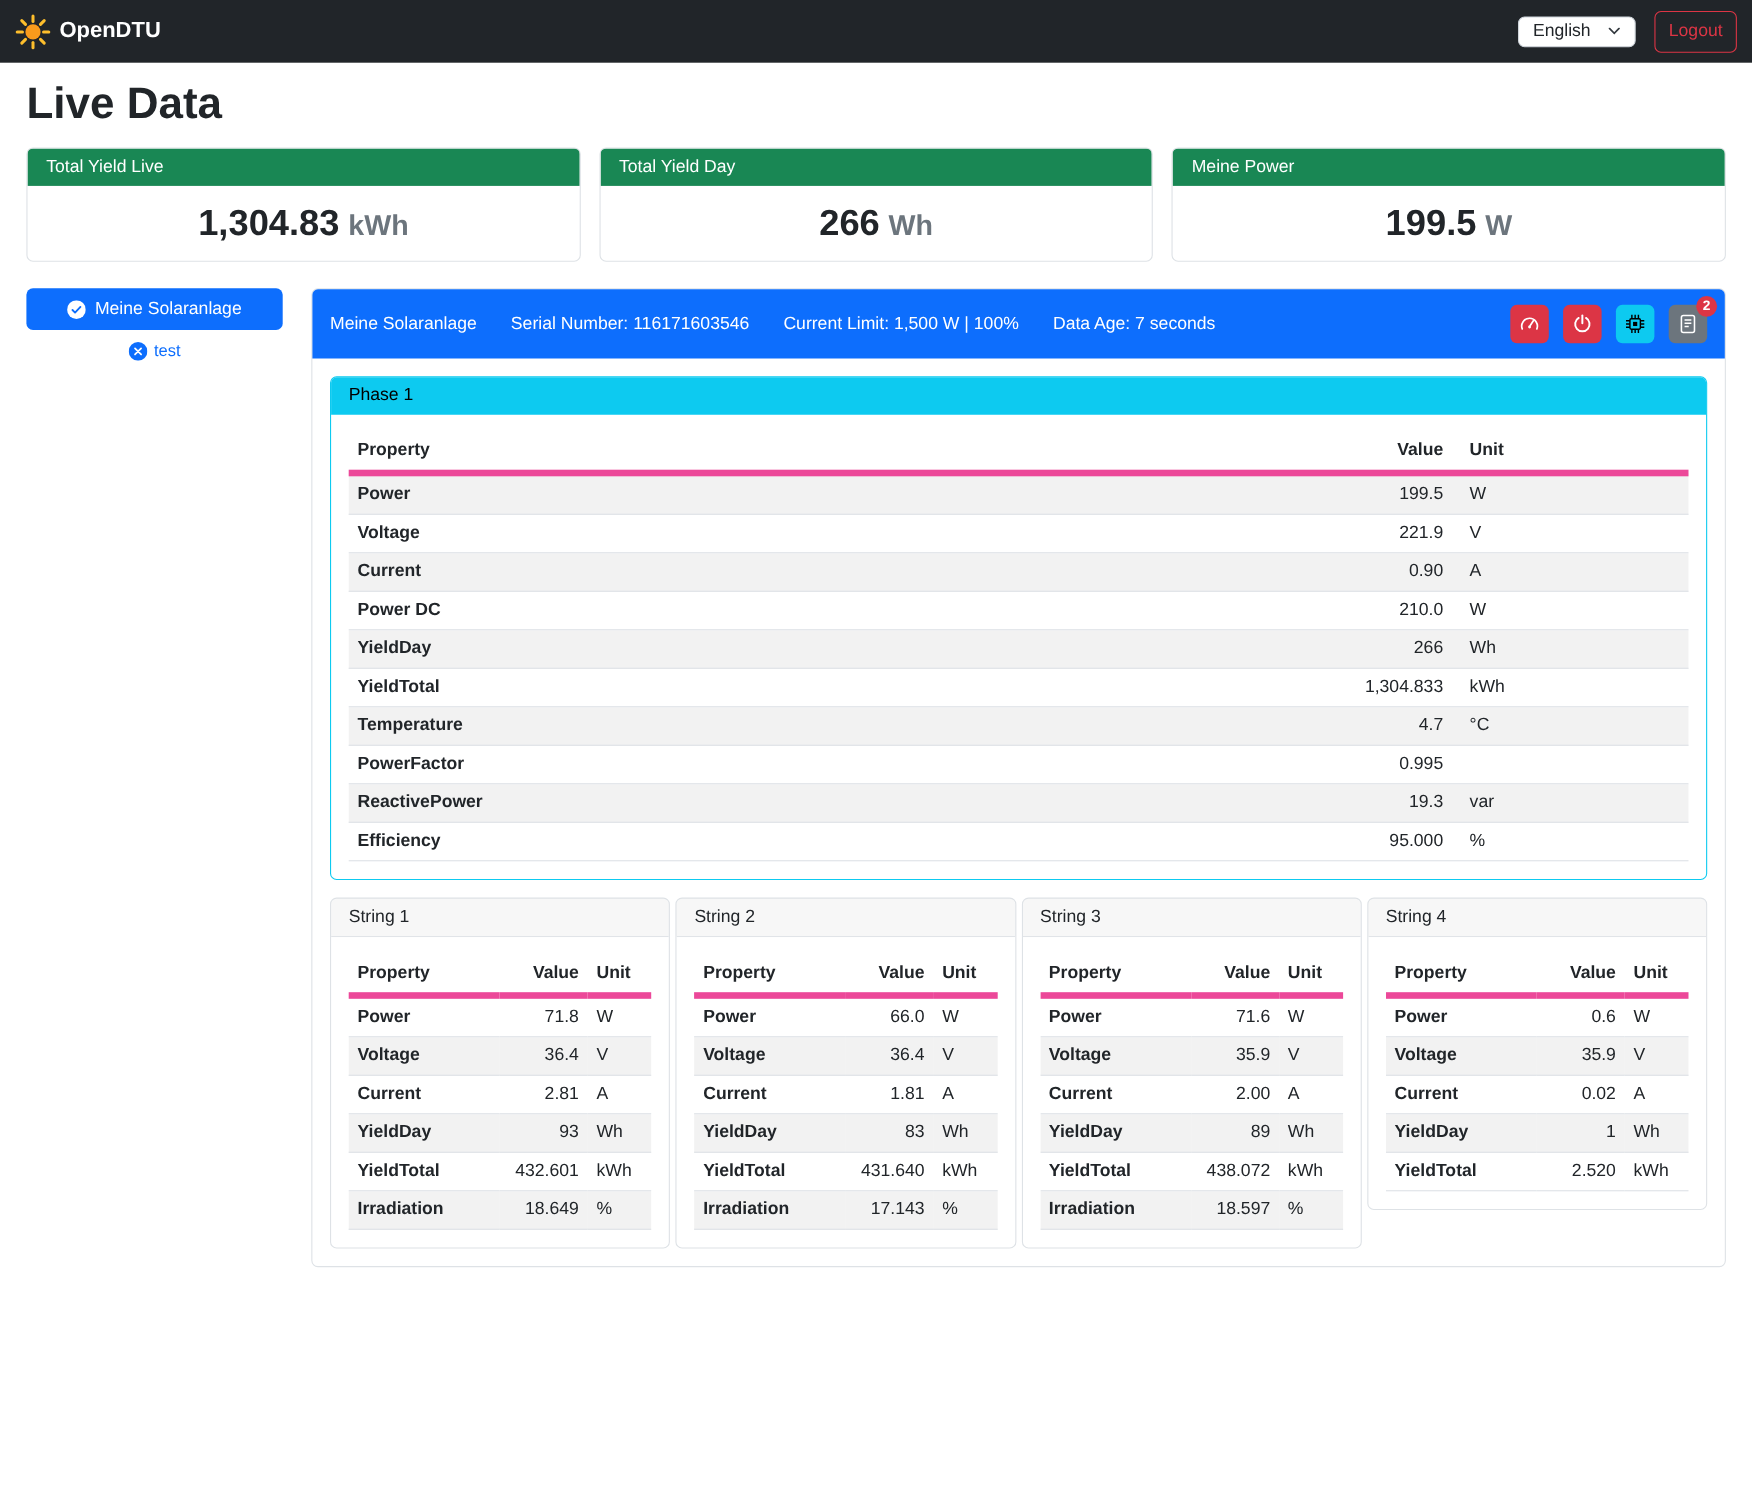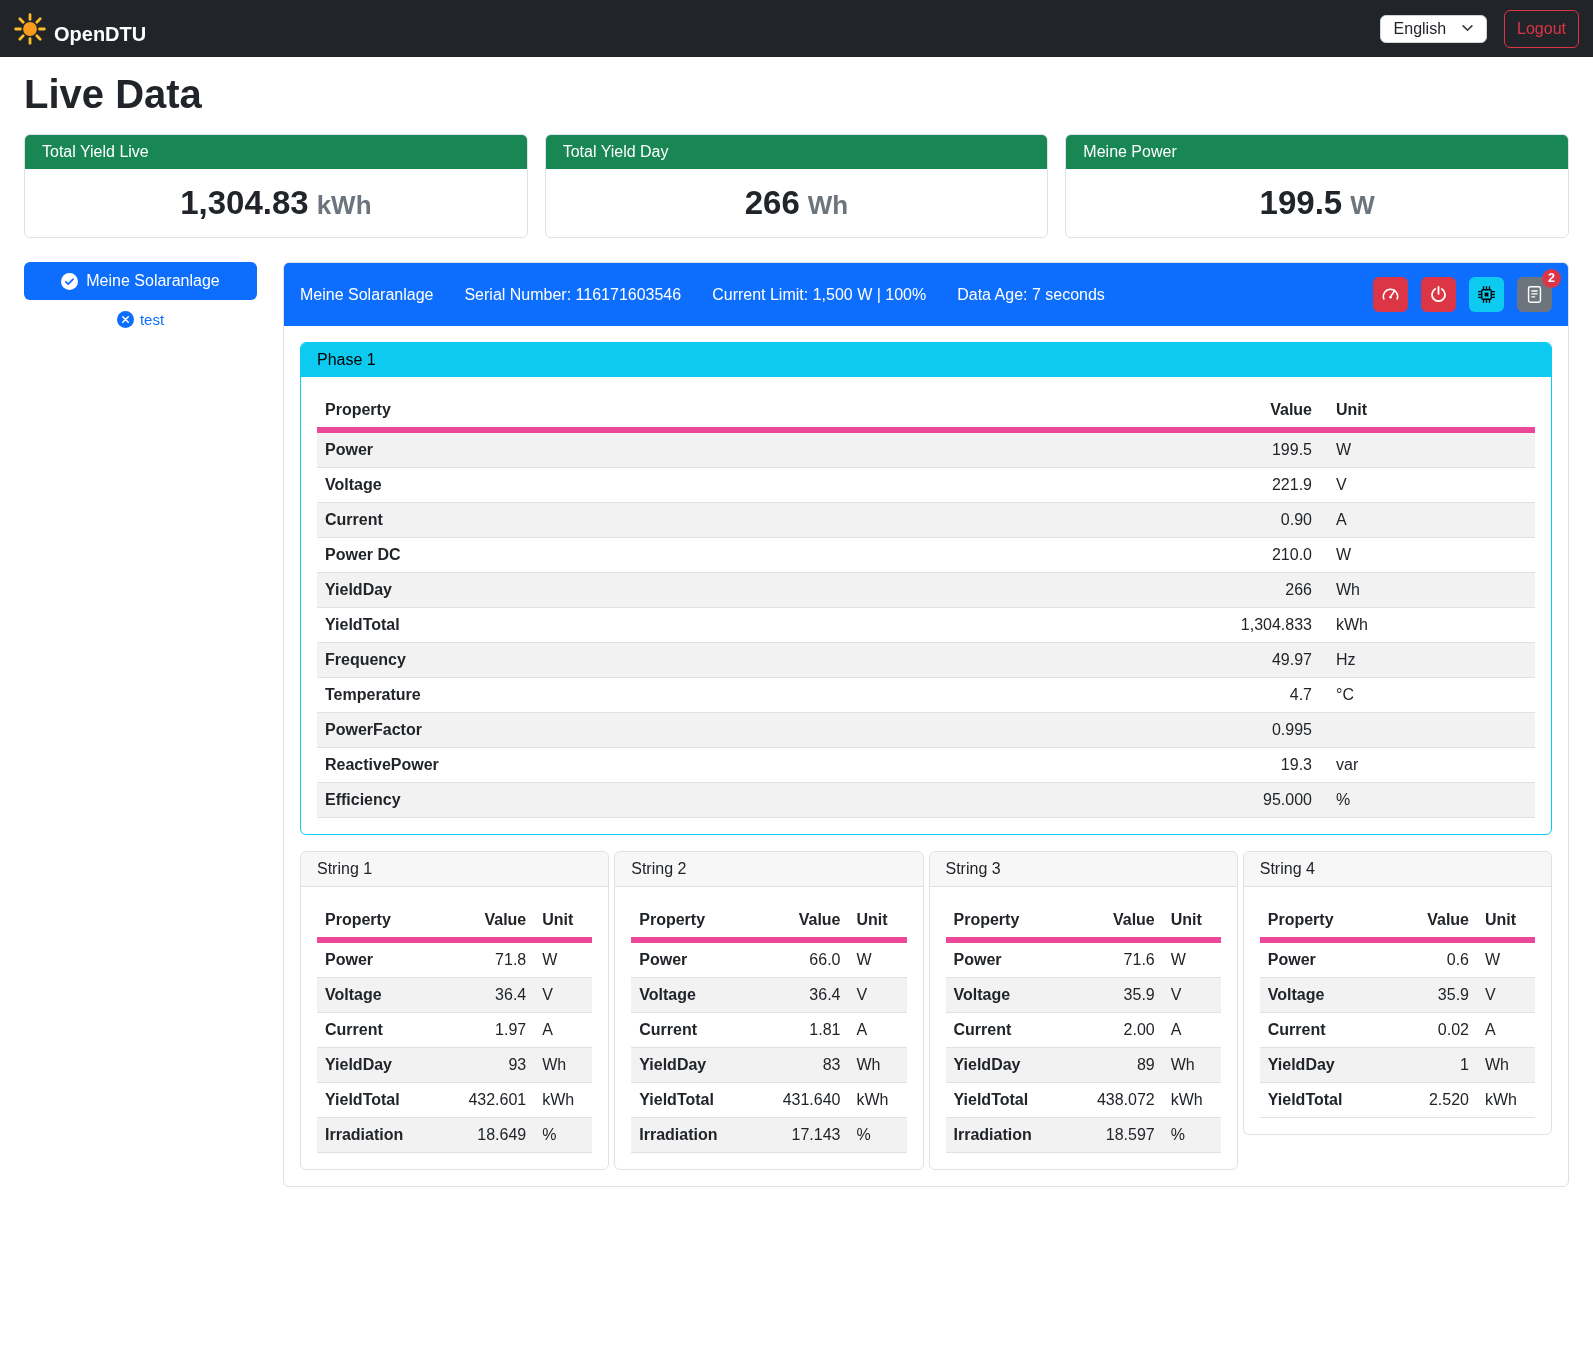--- a/index.html
+++ b/index.html
@@ -13,21 +13,21 @@
   }
   a { text-decoration:none; color:inherit; cursor:pointer; }
   button { font-family:inherit; cursor:pointer; }
 
   
   .navbar {
     height:57px; background:#212529;
     display:flex; align-items:center;
     padding:0 14px 0 13px;
   }
-  .brand { display:flex; align-items:flex-end; gap:7px; color:#fff; font-size:20px; font-weight:700; margin-right:22px; }
+  .brand { display:flex; align-items:center; gap:7px; color:#fff; font-size:20px; font-weight:700; margin-right:22px; }
   .brand-icon { display:flex; align-items:center; }
   .nav-links { display:flex; align-items:center; }
   .nav-link { color:rgba(255,255,255,.55); padding:8px 15px; font-size:16px; display:inline-flex; align-items:center; }
   .nav-link.active { color:#fff; }
   .caret {
     display:inline-block; width:0; height:0; margin-left:7px;
     border-left:4px solid transparent; border-right:4px solid transparent;
     border-top:5px solid currentColor;
   }
   .nav-spacer { flex:1; }
@@ -278,25 +278,20 @@
                     <th>YieldDay</th>
                     <td class="t-val">266</td>
                     <td class="t-unit">Wh</td>
                   </tr>
                   <tr>
                     <th>YieldTotal</th>
                     <td class="t-val">1,304.833</td>
                     <td class="t-unit">kWh</td>
                   </tr>
                   <tr>
-                    <th>Frequency</th>
-                    <td class="t-val">49.97</td>
-                    <td class="t-unit">Hz</td>
-                  </tr>
-                  <tr>
                     <th>Temperature</th>
                     <td class="t-val">4.7</td>
                     <td class="t-unit">°C</td>
                   </tr>
                   <tr>
                     <th>PowerFactor</th>
                     <td class="t-val">0.995</td>
                     <td class="t-unit"></td>
                   </tr>
                   <tr>
@@ -332,21 +327,21 @@
                       <td class="t-val">71.8</td>
                       <td class="t-unit">W</td>
                     </tr>
                     <tr>
                       <th>Voltage</th>
                       <td class="t-val">36.4</td>
                       <td class="t-unit">V</td>
                     </tr>
                     <tr>
                       <th>Current</th>
-                      <td class="t-val">1.97</td>
+                      <td class="t-val">2.81</td>
                       <td class="t-unit">A</td>
                     </tr>
                     <tr>
                       <th>YieldDay</th>
                       <td class="t-val">93</td>
                       <td class="t-unit">Wh</td>
                     </tr>
                     <tr>
                       <th>YieldTotal</th>
                       <td class="t-val">432.601</td>

